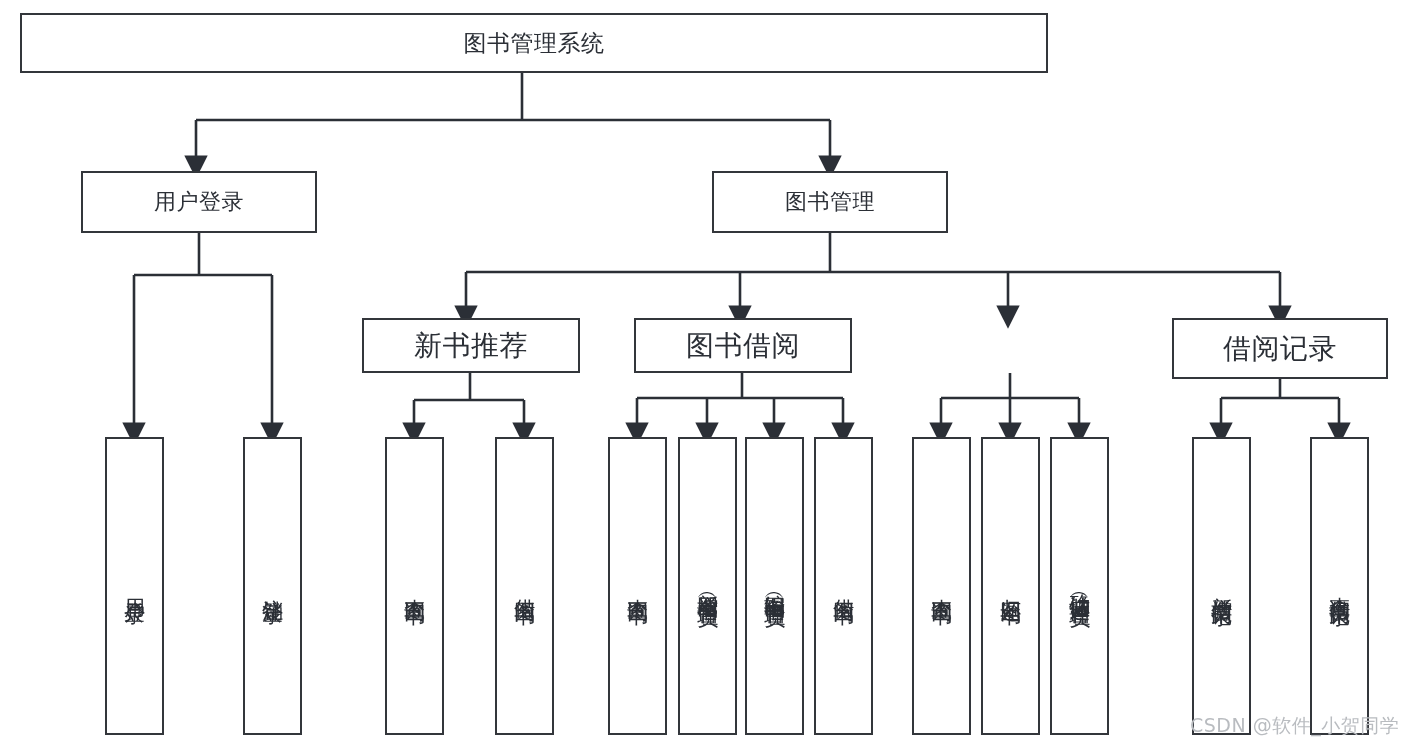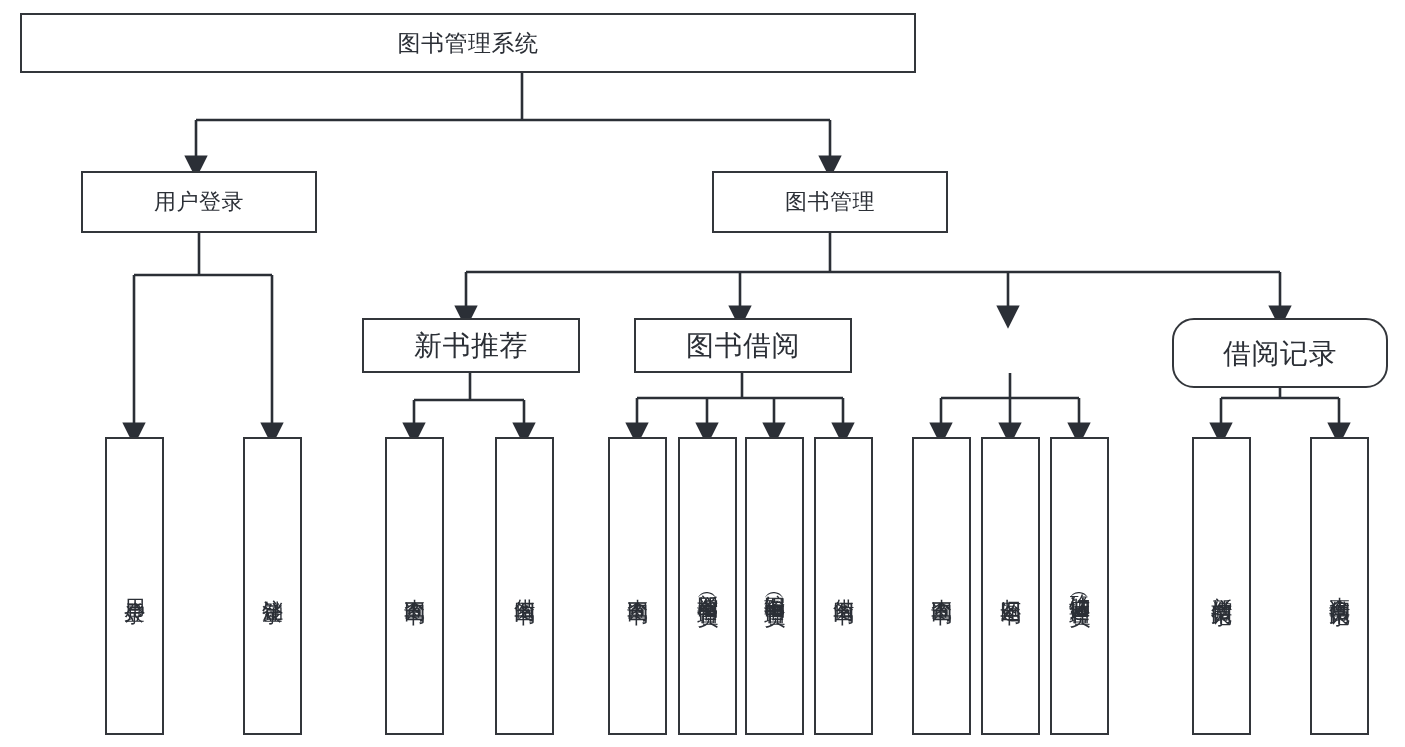--- a/index.html
+++ b/index.html
@@ -115,38 +115,38 @@
       <path d="M1010,398 L1010,425" marker-end="url(#arrow)"></path>
       <path d="M1079,398 L1079,425" marker-end="url(#arrow)"></path>
 
       <path d="M1280,373 L1280,398"></path>
       <path d="M1221,398 L1339,398"></path>
       <path d="M1221,398 L1221,425" marker-end="url(#arrow)"></path>
       <path d="M1339,398 L1339,425" marker-end="url(#arrow)"></path>
     </g>
   </svg>
 
-  <div class="node root" style="left:20px; top:13px; width:896px; height:60px;">
+  <div class="node root" style="left:20px; top:13px; width:1028px; height:60px;">
     <span class="node-label">图书管理系统</span>
   </div>
 
   <div class="node level1" style="left:81px; top:171px; width:236px; height:62px;">
     <span class="node-label">用户登录</span>
   </div>
   <div class="node level1" style="left:712px; top:171px; width:236px; height:62px;">
     <span class="node-label">图书管理</span>
   </div>
 
   <div class="node level2" style="left:362px; top:318px; width:218px; height:55px;">
     <span class="node-label">新书推荐</span>
   </div>
   <div class="node level2" style="left:634px; top:318px; width:218px; height:55px;justify-content:center;">
     <span class="node-label">图书借阅</span>
   </div>
-  <div class="node level2" style="left:1172px; top:318px; width:216px; height:70px;border-radius:22px;">
+  <div class="node level2" style="left:1172px; top:318px; width:216px; height:61px;">
     <span class="node-label">借阅记录</span>
   </div>
 
   <div class="node vertical" style="left:105px; top:437px; width:59px; height:298px;">
     <span class="node-label">用户登录</span>
   </div>
   <div class="node vertical" style="left:243px; top:437px; width:59px; height:298px;">
     <span class="node-label">注销登录</span>
   </div>
 
@@ -180,14 +180,15 @@
     <span class="node-label">确认归还（管理员）</span>
   </div>
 
   <div class="node vertical" style="left:1192px; top:437px; width:59px; height:298px;">
     <span class="node-label">新增借阅记录</span>
   </div>
   <div class="node vertical" style="left:1310px; top:437px; width:59px; height:298px;">
     <span class="node-label">查询借阅记录</span>
   </div>
 
+  <div class="watermark" style="left:1190px; top:713px;">CSDN @软件_小贺同学</div>
 
 </div>
 
 </body></html>

